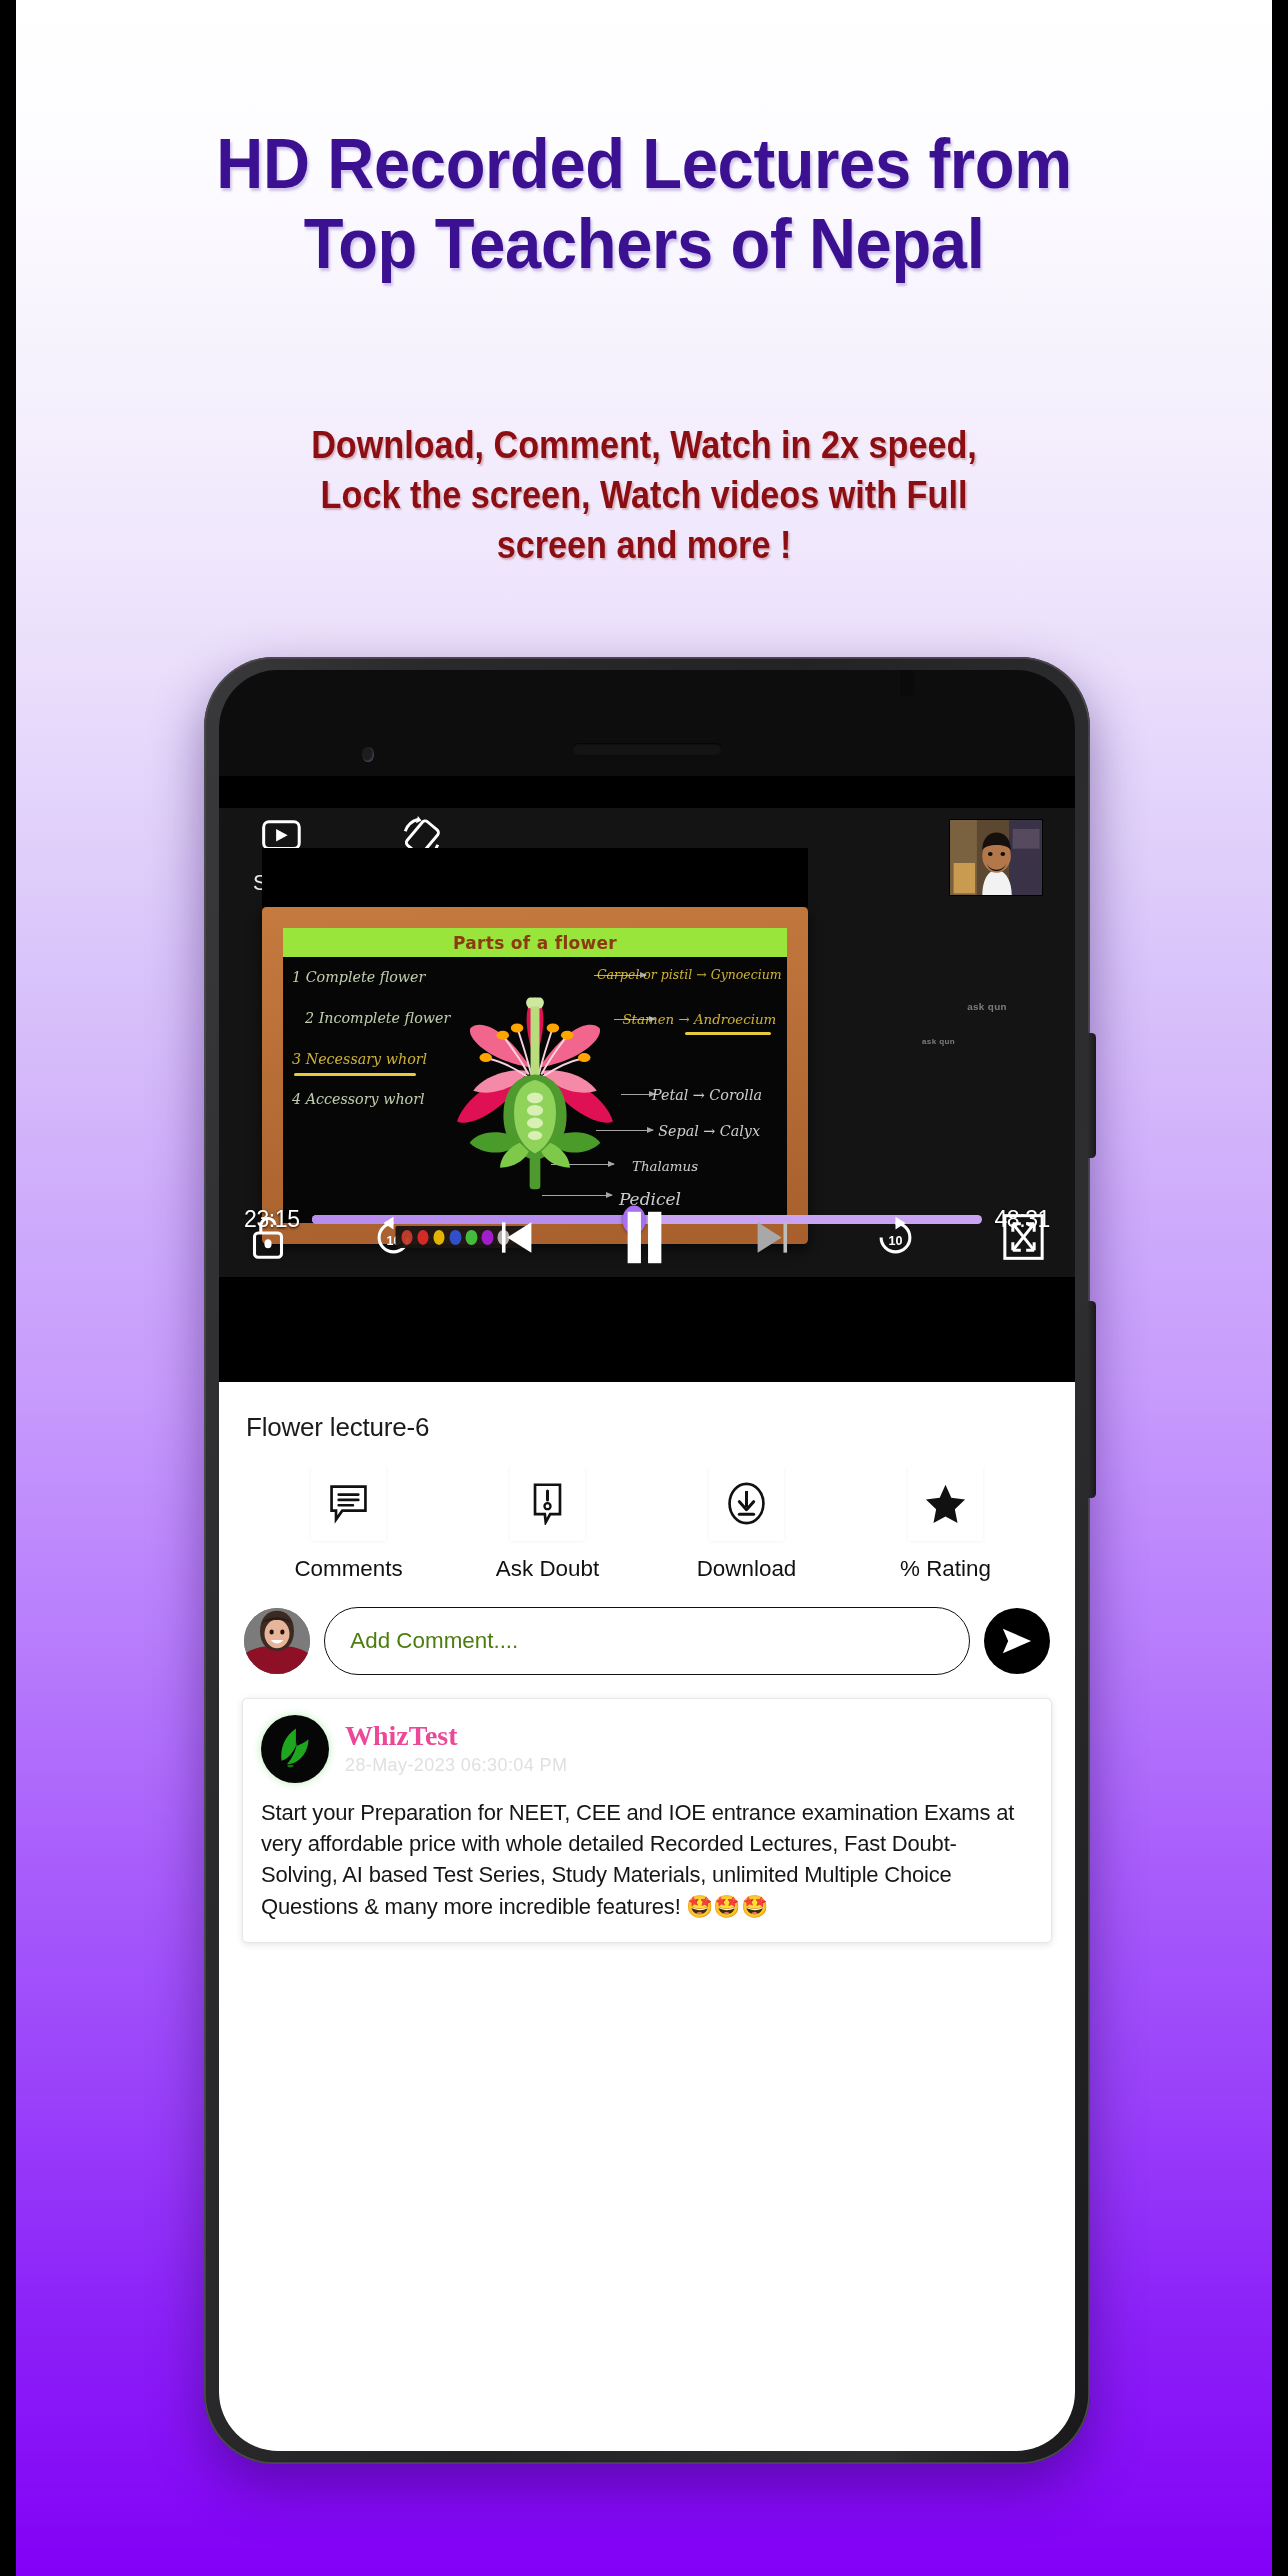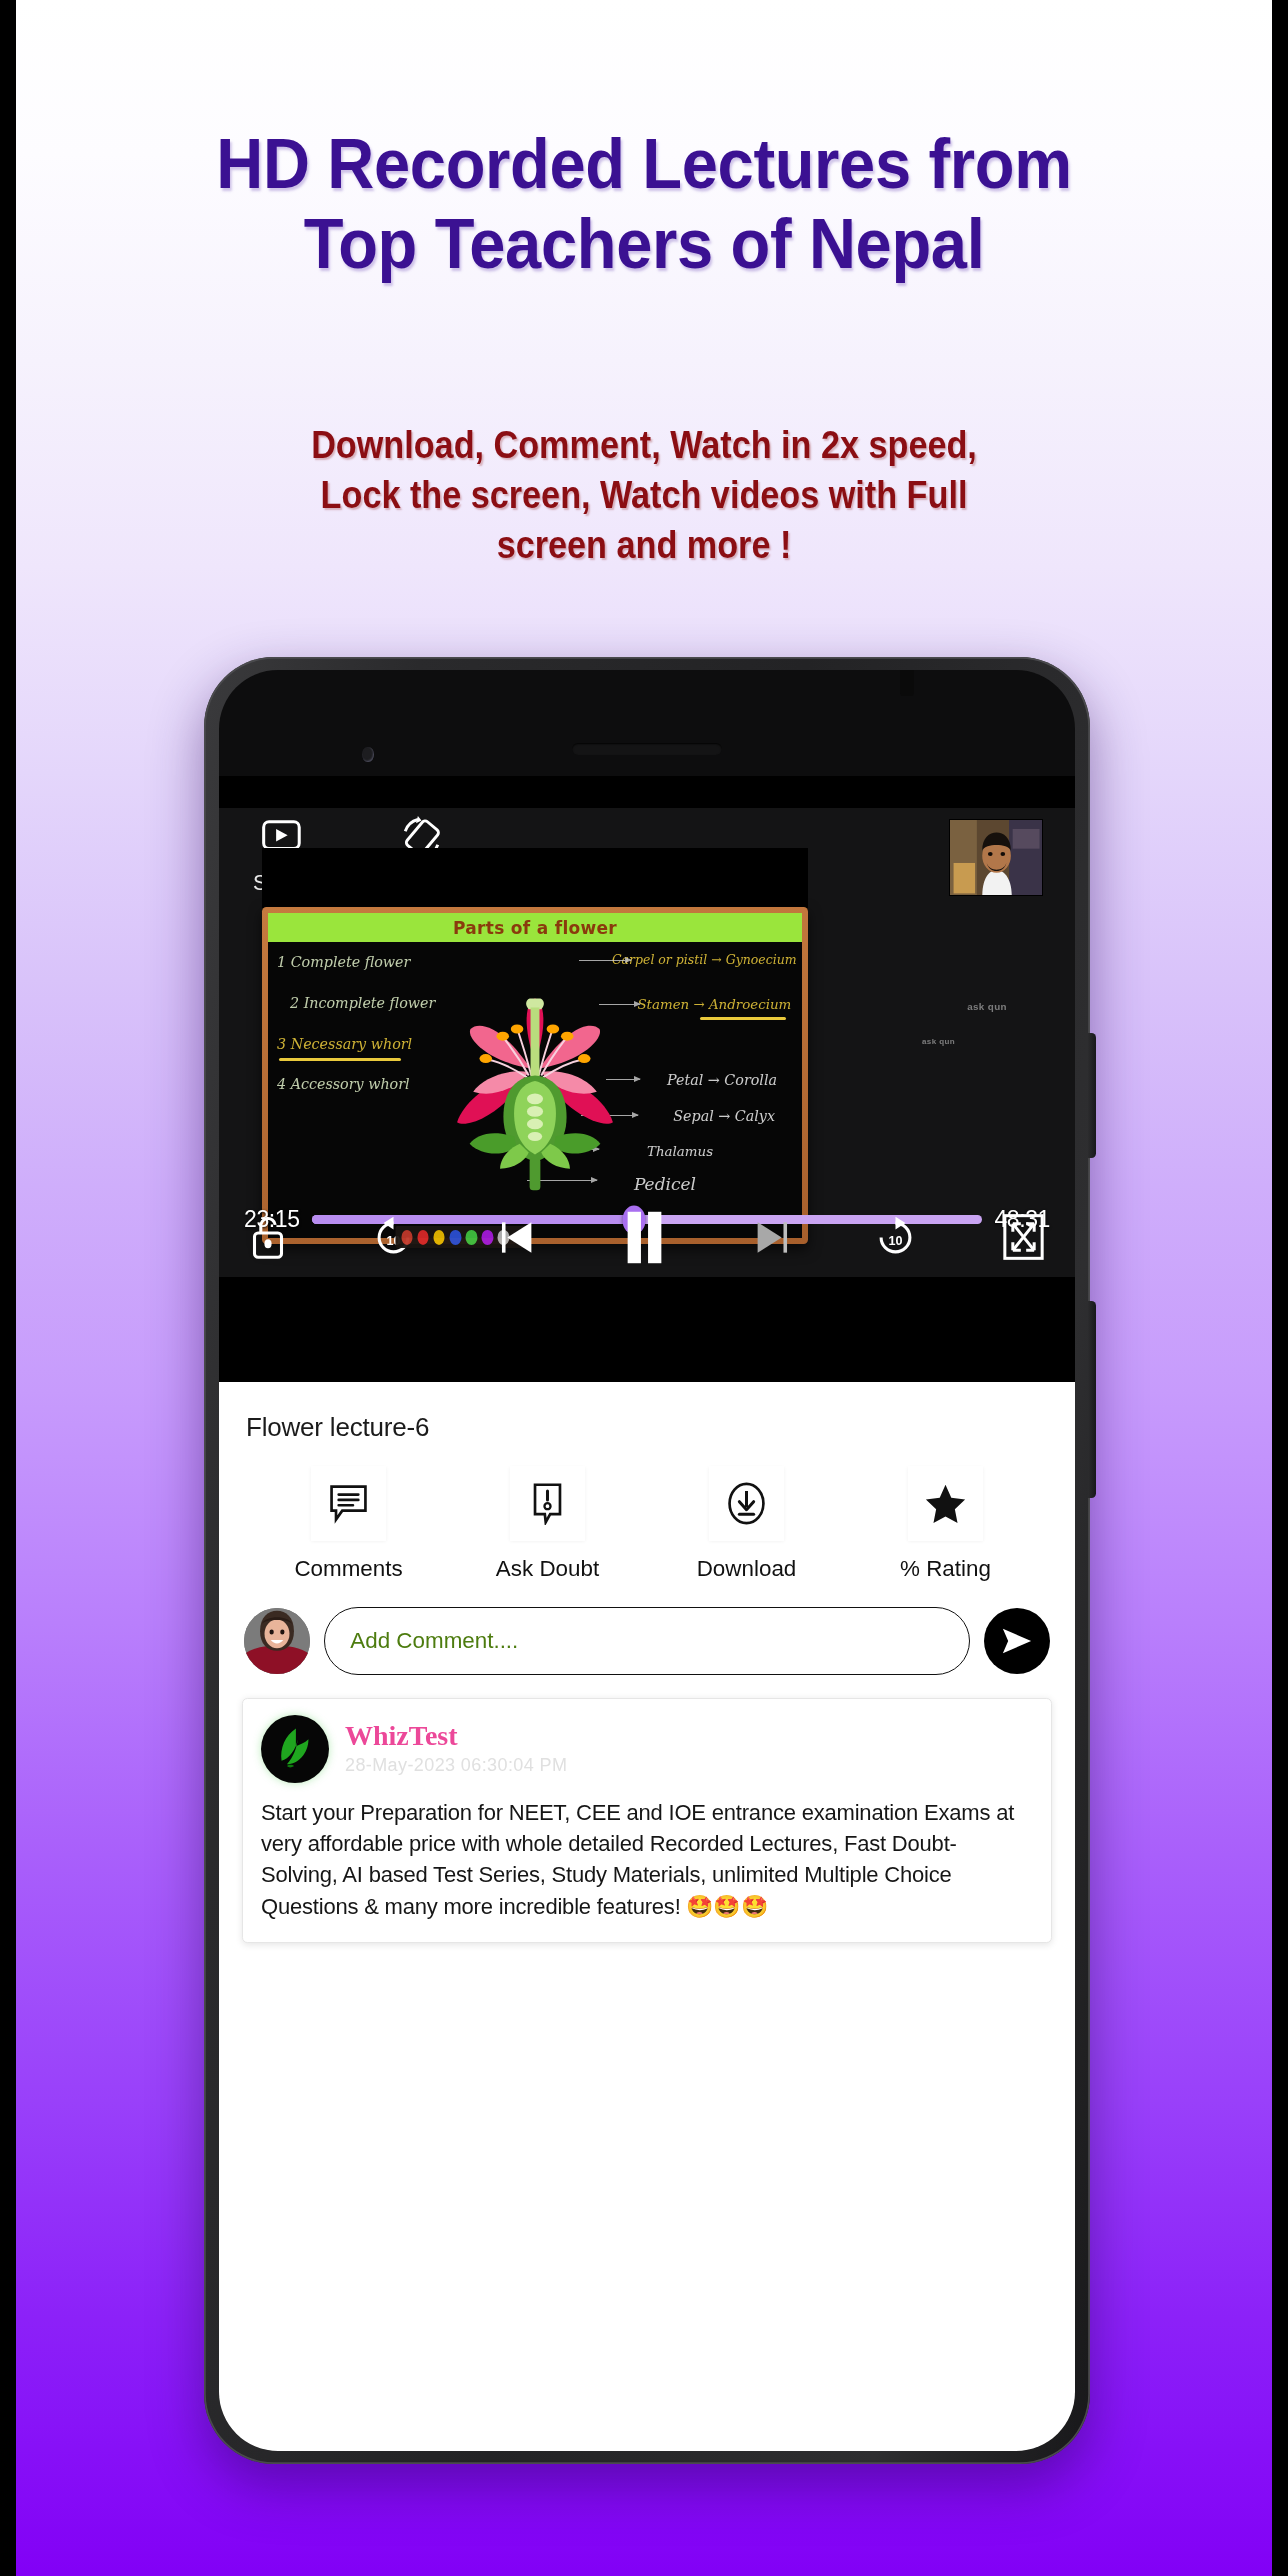--- a/index.html
+++ b/index.html
@@ -107,21 +107,21 @@
   .tool-rotate { left:170px; top:39px; }
 
   .stage {
     position:absolute; left:43px; top:72px; width:546px; height:358px;
     background:#000;
   }
   .board {
     position:absolute; left:0; right:0; top:59px; bottom:-38px;
     background:linear-gradient(175deg,#c57a3f,#a75f2c);
     border-radius:4.5px;
-    padding:6px;
+    padding:21px;
     box-shadow:0 5.4px 12.5px rgba(0,0,0,.6);
   }
   .board-face { position:relative; width:100%; height:100%; background:#060606; overflow:hidden; }
   .board-title {
     height:29px; background:#9ae53c; color:#8a3a0d;
     font-size:17px; font-weight:bold; display:flex; align-items:center; justify-content:center;
     letter-spacing:0.3px; font-family:"DejaVu Sans", sans-serif;
   }
   .hw { position:absolute; color:#d9e8c2; font-size:14.3px; font-family:"DejaVu Serif", serif; font-style:italic; white-space:nowrap; opacity:.88; }
   .hw.y { color:#e9c93c; }

